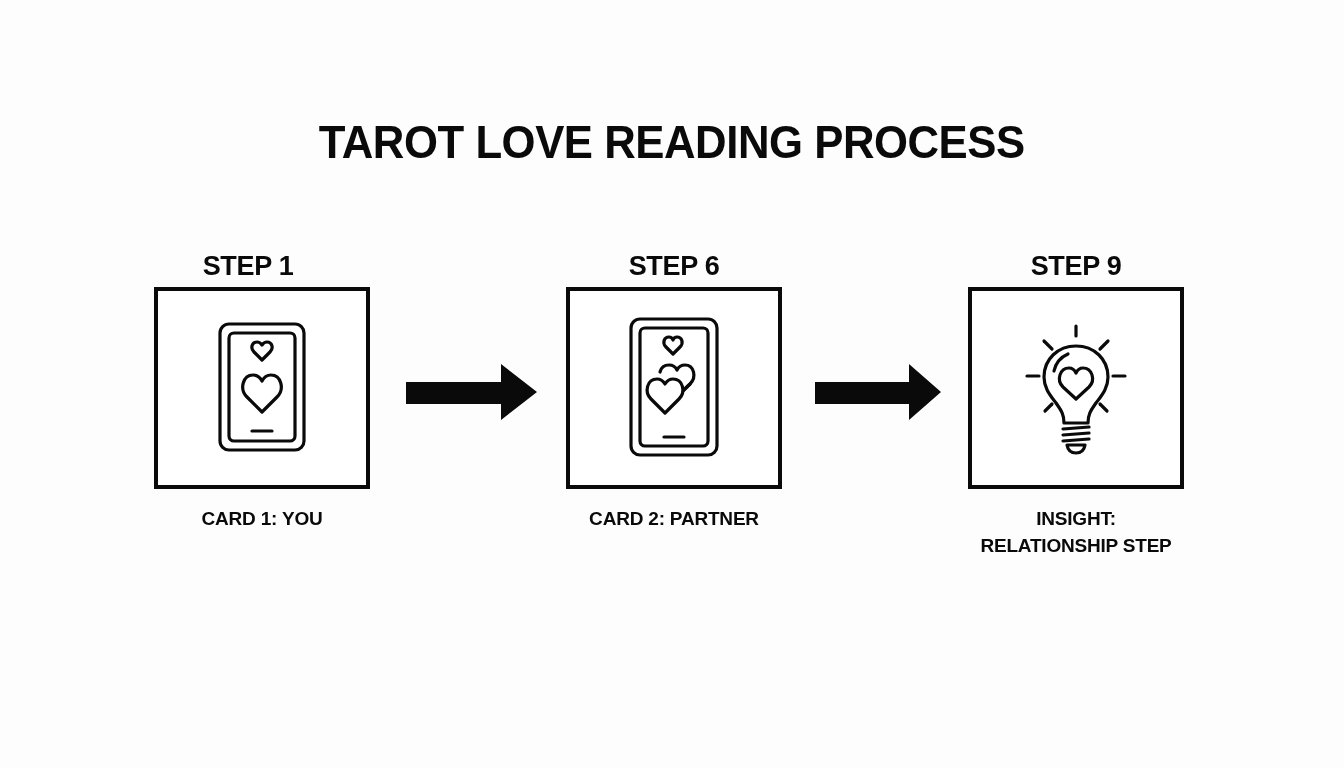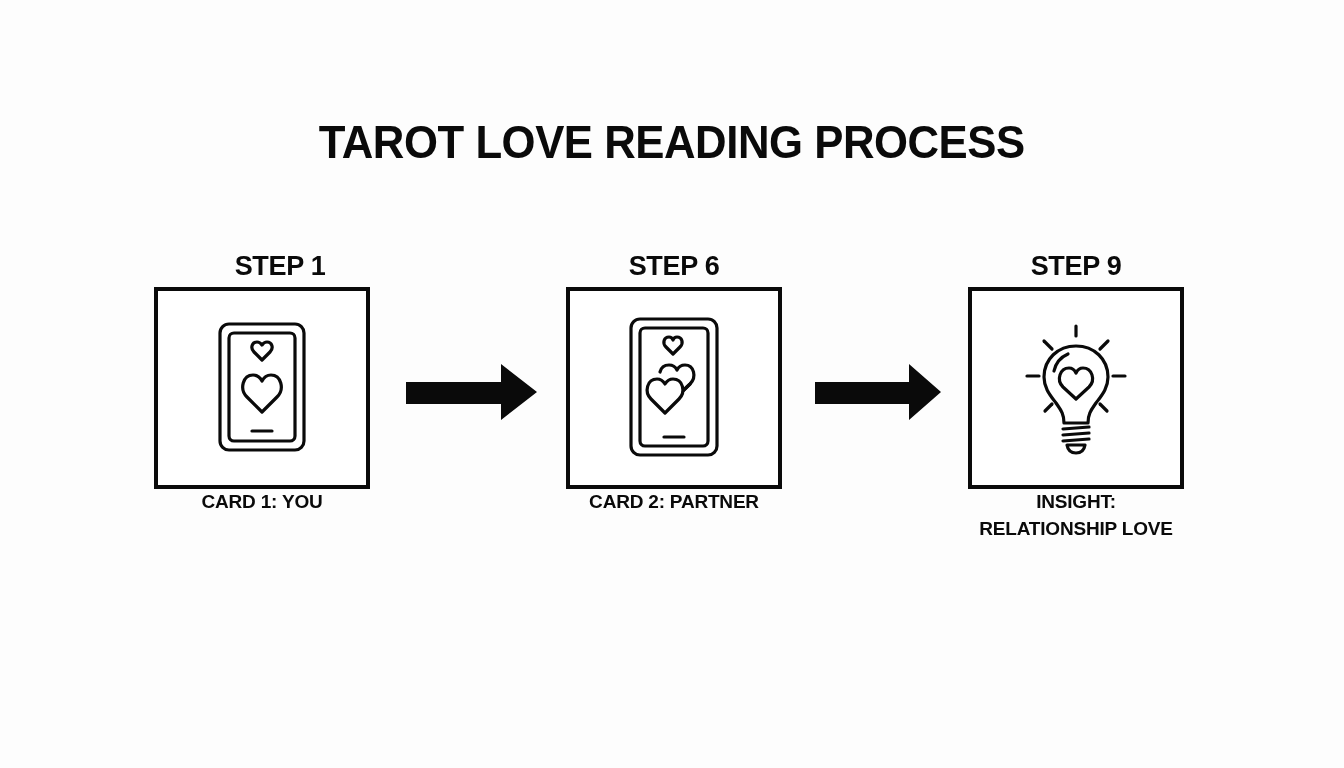--- a/index.html
+++ b/index.html
@@ -51,37 +51,37 @@
       left: 0;
       top: 0;
     }
     .caption {
       position: absolute;
       width: 300px;
       text-align: center;
       font-size: 19px;
       font-weight: bold;
       line-height: 27px;
-      top: 488px;
+      top: 505px;
       letter-spacing: -0.2px;
     }
     .arrow {
       position: absolute;
       top: 362px;
     }
   </style>
 </head>
 <body>
 
 <div>
 
   <div class="title">TAROT LOVE READING PROCESS</div>
 
   <div>
-    <div class="step-label" style="left:172px;">STEP 1</div>
+    <div class="step-label" style="left:140px;">STEP 1</div>
     <div class="step-box" style="left:154px;">
       <svg width="208" height="194" viewBox="0 0 208 194">
         <g fill="none" stroke="#0a0a0a" stroke-width="3.2" stroke-linecap="round" stroke-linejoin="round">
 
           <rect x="62" y="33" width="84" height="126" rx="9" ry="9"></rect>
 
           <rect x="71" y="42" width="66" height="108" rx="5" ry="5"></rect>
 
           <path d="M104 69 L96 61 C92 57 94 51 99 51 C101.5 51 103 52.5 104 54 C105 52.5 106.5 51 109 51 C114 51 116 57 112 61 Z"></path>
 
@@ -152,17 +152,17 @@
           <line x1="91" y1="138" x2="117" y2="136"></line>
           <line x1="91" y1="144" x2="117" y2="142"></line>
           <line x1="91" y1="150" x2="117" y2="148"></line>
 
           <path d="M95 154 C96 160 100 162 104 162 C108 162 112 160 113 154 Z"></path>
         </g>
       </svg>
     </div>
     <div class="caption" style="left:926px;">
       <div>INSIGHT:</div>
-      <div>RELATIONSHIP LOVE</div>
+      <div>RELATIONSHIP STEP</div>
     </div>
   </div>
 
 </div>
 
 </body></html>

